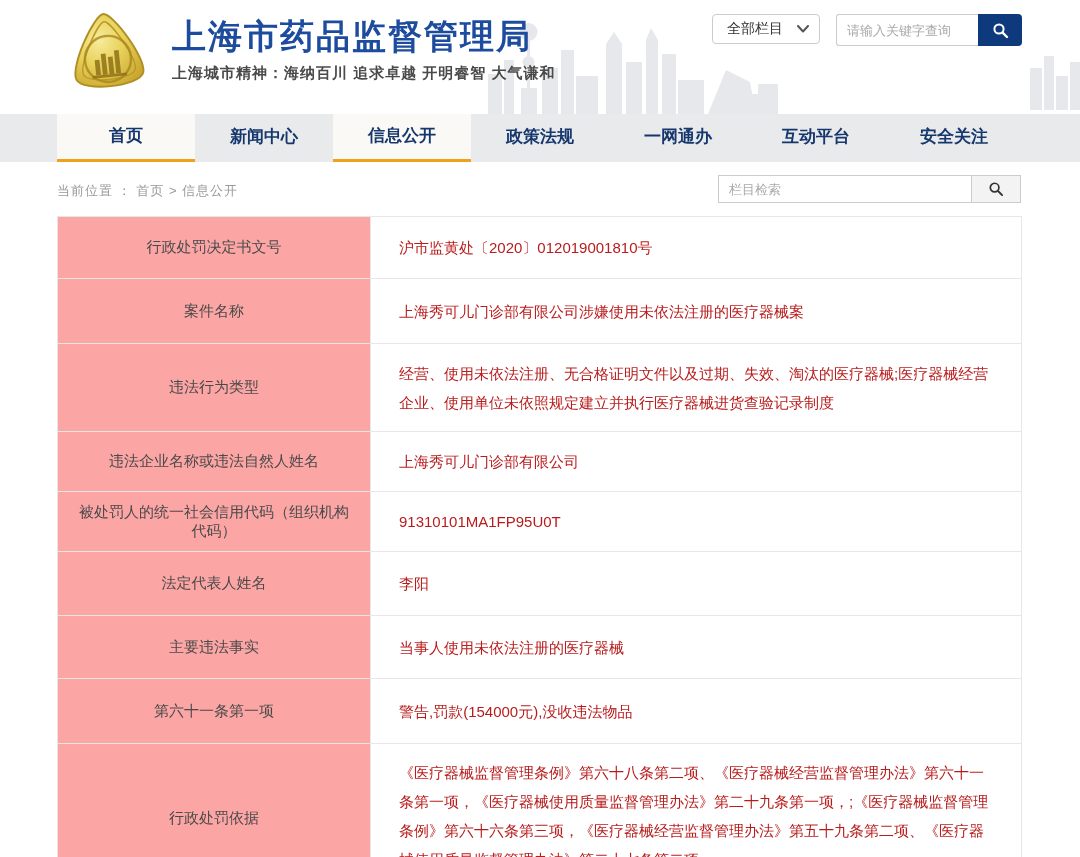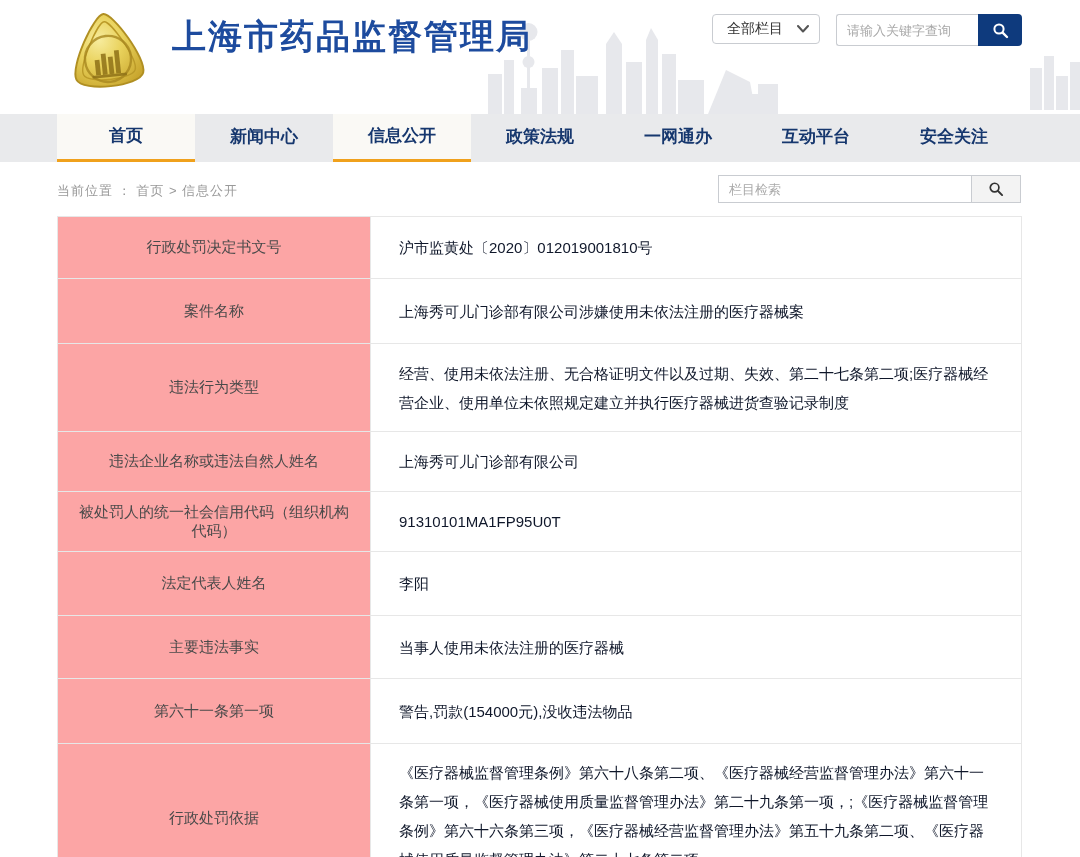--- a/index.html
+++ b/index.html
@@ -45,21 +45,21 @@
   .col-btn { width:49px; height:28px; margin-left:0; background:#f3f3f3; border:1px solid #c9ccd1;
              border-left:none; display:flex; align-items:center; justify-content:center; cursor:pointer; }
 
   
   .p-table { margin-left:57px; width:965px; border:1px solid #e7e7e7; border-bottom:none; }
   .t-row { display:flex; border-bottom:1px solid #e7e7e7; }
   .t-label { width:313px; background:#fca5a5; border-right:1px solid #e7e7e7;
              display:flex; align-items:center; justify-content:center; text-align:center;
              font-size:15px; color:#4a4a4a; padding:10px 18px; }
   .t-value { flex:1; display:flex; align-items:center; padding:14px 28px;
-             font-size:15px; color:#0f172a; line-height:29px; }
+             font-size:15px; color:#b91c1c; line-height:29px; }
   .t-row:nth-child(1){ min-height:62px; }
   .t-row:nth-child(2){ min-height:65px; }
   .t-row:nth-child(3){ min-height:88px; }
   .t-row:nth-child(4){ min-height:60px; }
   .t-row:nth-child(5){ min-height:60px; }
   .t-row:nth-child(6){ min-height:64px; }
   .t-row:nth-child(7){ min-height:63px; }
   .t-row:nth-child(8){ min-height:65px; }
   .t-row:nth-child(9){ min-height:150px; }
 </style>
@@ -117,20 +117,21 @@
         <rect x="43" y="46" width="5" height="22"></rect>
         <rect x="50" y="50" width="5" height="18"></rect>
         <rect x="57" y="44" width="5" height="24"></rect>
         <rect x="32" y="68" width="36" height="3"></rect>
       </g>
     </g>
   </svg>
 
   <div class="title-block">
     <div class="site-title">上海市药品监督管理局</div>
+    <div class="site-subtitle">上海城市精神：海纳百川 追求卓越 开明睿智 大气谦和</div>
   </div>
 
   <div class="header-search">
     <div class="cat-select">
       <span>全部栏目</span>
       <svg width="12" height="8" viewBox="0 0 12 8">
         <polyline points="1,1 6,6.5 11,1" fill="none" stroke="#555" stroke-width="2" stroke-linecap="round" stroke-linejoin="round"></polyline>
       </svg>
     </div>
     <div class="kw-wrap">
@@ -185,21 +186,21 @@
   </div>
   <div class="t-row">
     <div class="t-label">案件名称</div>
     <div class="t-value">
         <span>上海秀可儿门诊部有限公司涉嫌使用未依法注册的医疗器械案</span>
       </div>
   </div>
   <div class="t-row">
     <div class="t-label">违法行为类型</div>
     <div class="t-value">
-        <span>经营、使用未依法注册、无合格证明文件以及过期、失效、第二十七条第二项;医疗器械经营企业、使用单位未依照规定建立并执行医疗器械进货查验记录制度</span>
+        <span>经营、使用未依法注册、无合格证明文件以及过期、失效、淘汰的医疗器械;医疗器械经营企业、使用单位未依照规定建立并执行医疗器械进货查验记录制度</span>
       </div>
   </div>
   <div class="t-row">
     <div class="t-label">违法企业名称或违法自然人姓名</div>
     <div class="t-value">
         <span>上海秀可儿门诊部有限公司</span>
       </div>
   </div>
   <div class="t-row">
     <div class="t-label">被处罚人的统一社会信用代码（组织机构代码）</div>

